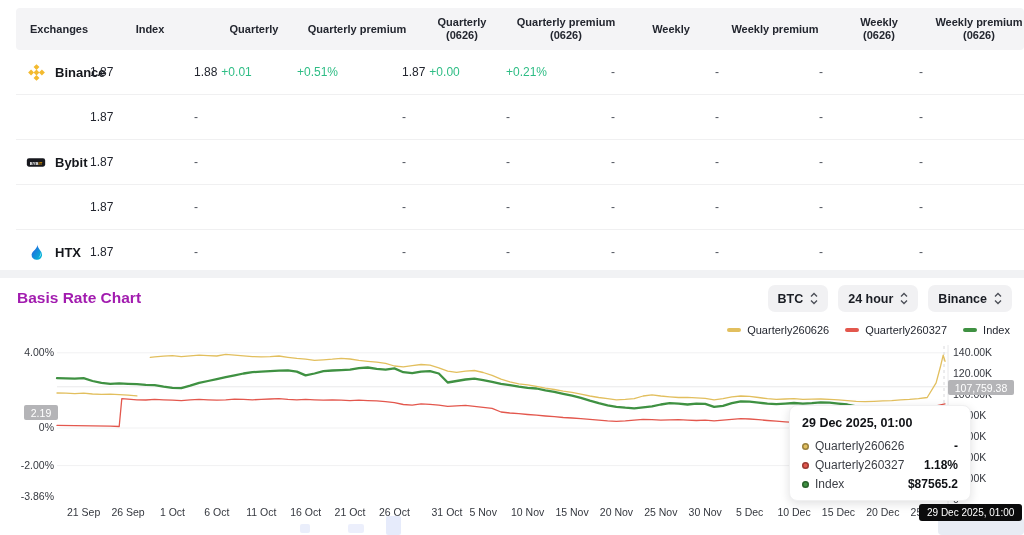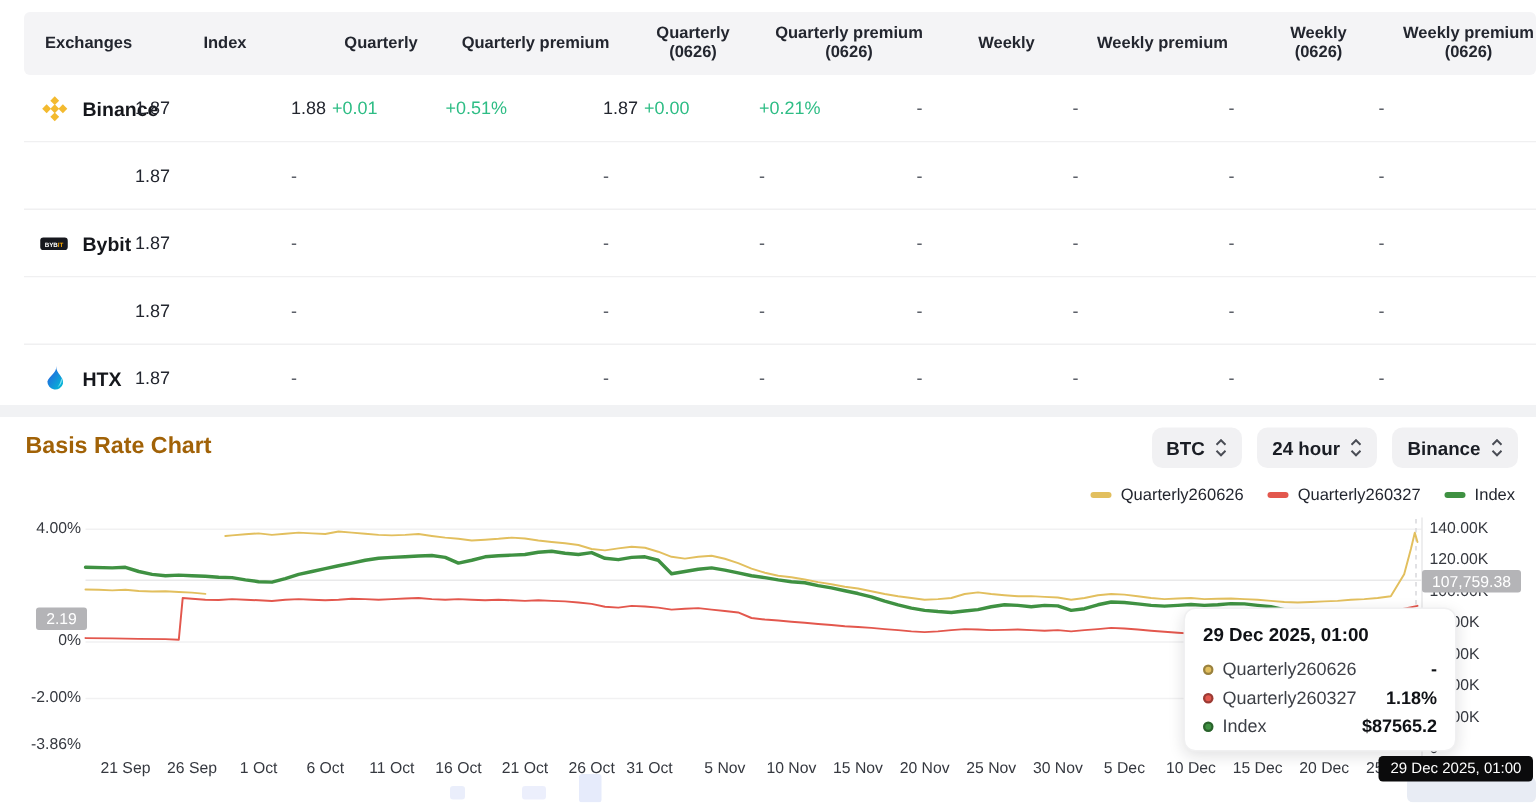--- a/index.html
+++ b/index.html
@@ -15,21 +15,21 @@
   .exch{position:absolute;left:10px;top:0;bottom:0;display:flex;align-items:center;gap:9px;}
   .exch .nm{font-size:13px;font-weight:700;color:#15171c;}
   .cell{position:absolute;top:0;height:44px;width:120px;display:flex;align-items:center;
         font-size:12px;color:#23262f;gap:4px;}
   .cell .chg{color:#2EBD85;}
   .cell.green{color:#2EBD85;}
   .cell.dash{color:#51555e;}
   .icon20{width:20px;height:20px;display:flex;align-items:center;justify-content:center;}
   
   #divider{position:absolute;left:0;top:270px;width:1024px;height:8px;background:#f1f2f4;}
-  #chart-title{position:absolute;left:17px;top:289px;font-size:15.5px;font-weight:800;color:#a16207;}
+  #chart-title{position:absolute;left:17px;top:289px;font-size:15.5px;font-weight:800;color:#a21caf;}
   #selectors{position:absolute;right:12px;top:285px;display:flex;gap:10px;}
   .selector{height:27px;padding:0 10px;background:#f1f1f3;border:none;border-radius:7px;
             display:flex;align-items:center;gap:7px;font-size:12.5px;font-weight:600;color:#1a1d24;
             font-family:"Liberation Sans",sans-serif;cursor:pointer;}
   #legend{position:absolute;right:14px;top:324px;display:flex;gap:16px;align-items:center;}
   .leg-item{display:flex;align-items:center;gap:6px;font-size:11px;color:#23262f;cursor:pointer;}
   .leg-dash{width:14px;height:3.5px;border-radius:2px;}
   #plot{position:absolute;left:0;top:0;width:1024px;height:535px;}
   .axis-lab{position:absolute;font-size:10.5px;color:#35383f;white-space:nowrap;}
   .axis-lab.r{text-align:left;}
@@ -346,21 +346,21 @@
       <div class="axis-lab r" style="left: 953px; top: 472px;">20.00K</div>
       <div class="axis-lab r" style="left: 953px; top: 493px;">0</div>
       <div class="xlab" style="left: 59.64px;">21 Sep</div>
       <div class="xlab" style="left: 104.04px;">26 Sep</div>
       <div class="xlab" style="left: 148.44px;">1 Oct</div>
       <div class="xlab" style="left: 192.84px;">6 Oct</div>
       <div class="xlab" style="left: 237.24px;">11 Oct</div>
       <div class="xlab" style="left: 281.64px;">16 Oct</div>
       <div class="xlab" style="left: 326.04px;">21 Oct</div>
       <div class="xlab" style="left: 370.44px;">26 Oct</div>
-      <div class="xlab" style="left: 409px;">31 Oct</div>
+      <div class="xlab" style="left: 423px;">31 Oct</div>
       <div class="xlab" style="left: 459.24px;">5 Nov</div>
       <div class="xlab" style="left: 503.64px;">10 Nov</div>
       <div class="xlab" style="left: 548.04px;">15 Nov</div>
       <div class="xlab" style="left: 592.44px;">20 Nov</div>
       <div class="xlab" style="left: 636.84px;">25 Nov</div>
       <div class="xlab" style="left: 681.24px;">30 Nov</div>
       <div class="xlab" style="left: 725.64px;">5 Dec</div>
       <div class="xlab" style="left: 770.04px;">10 Dec</div>
       <div class="xlab" style="left: 814.44px;">15 Dec</div>
       <div class="xlab" style="left: 858.84px;">20 Dec</div>

